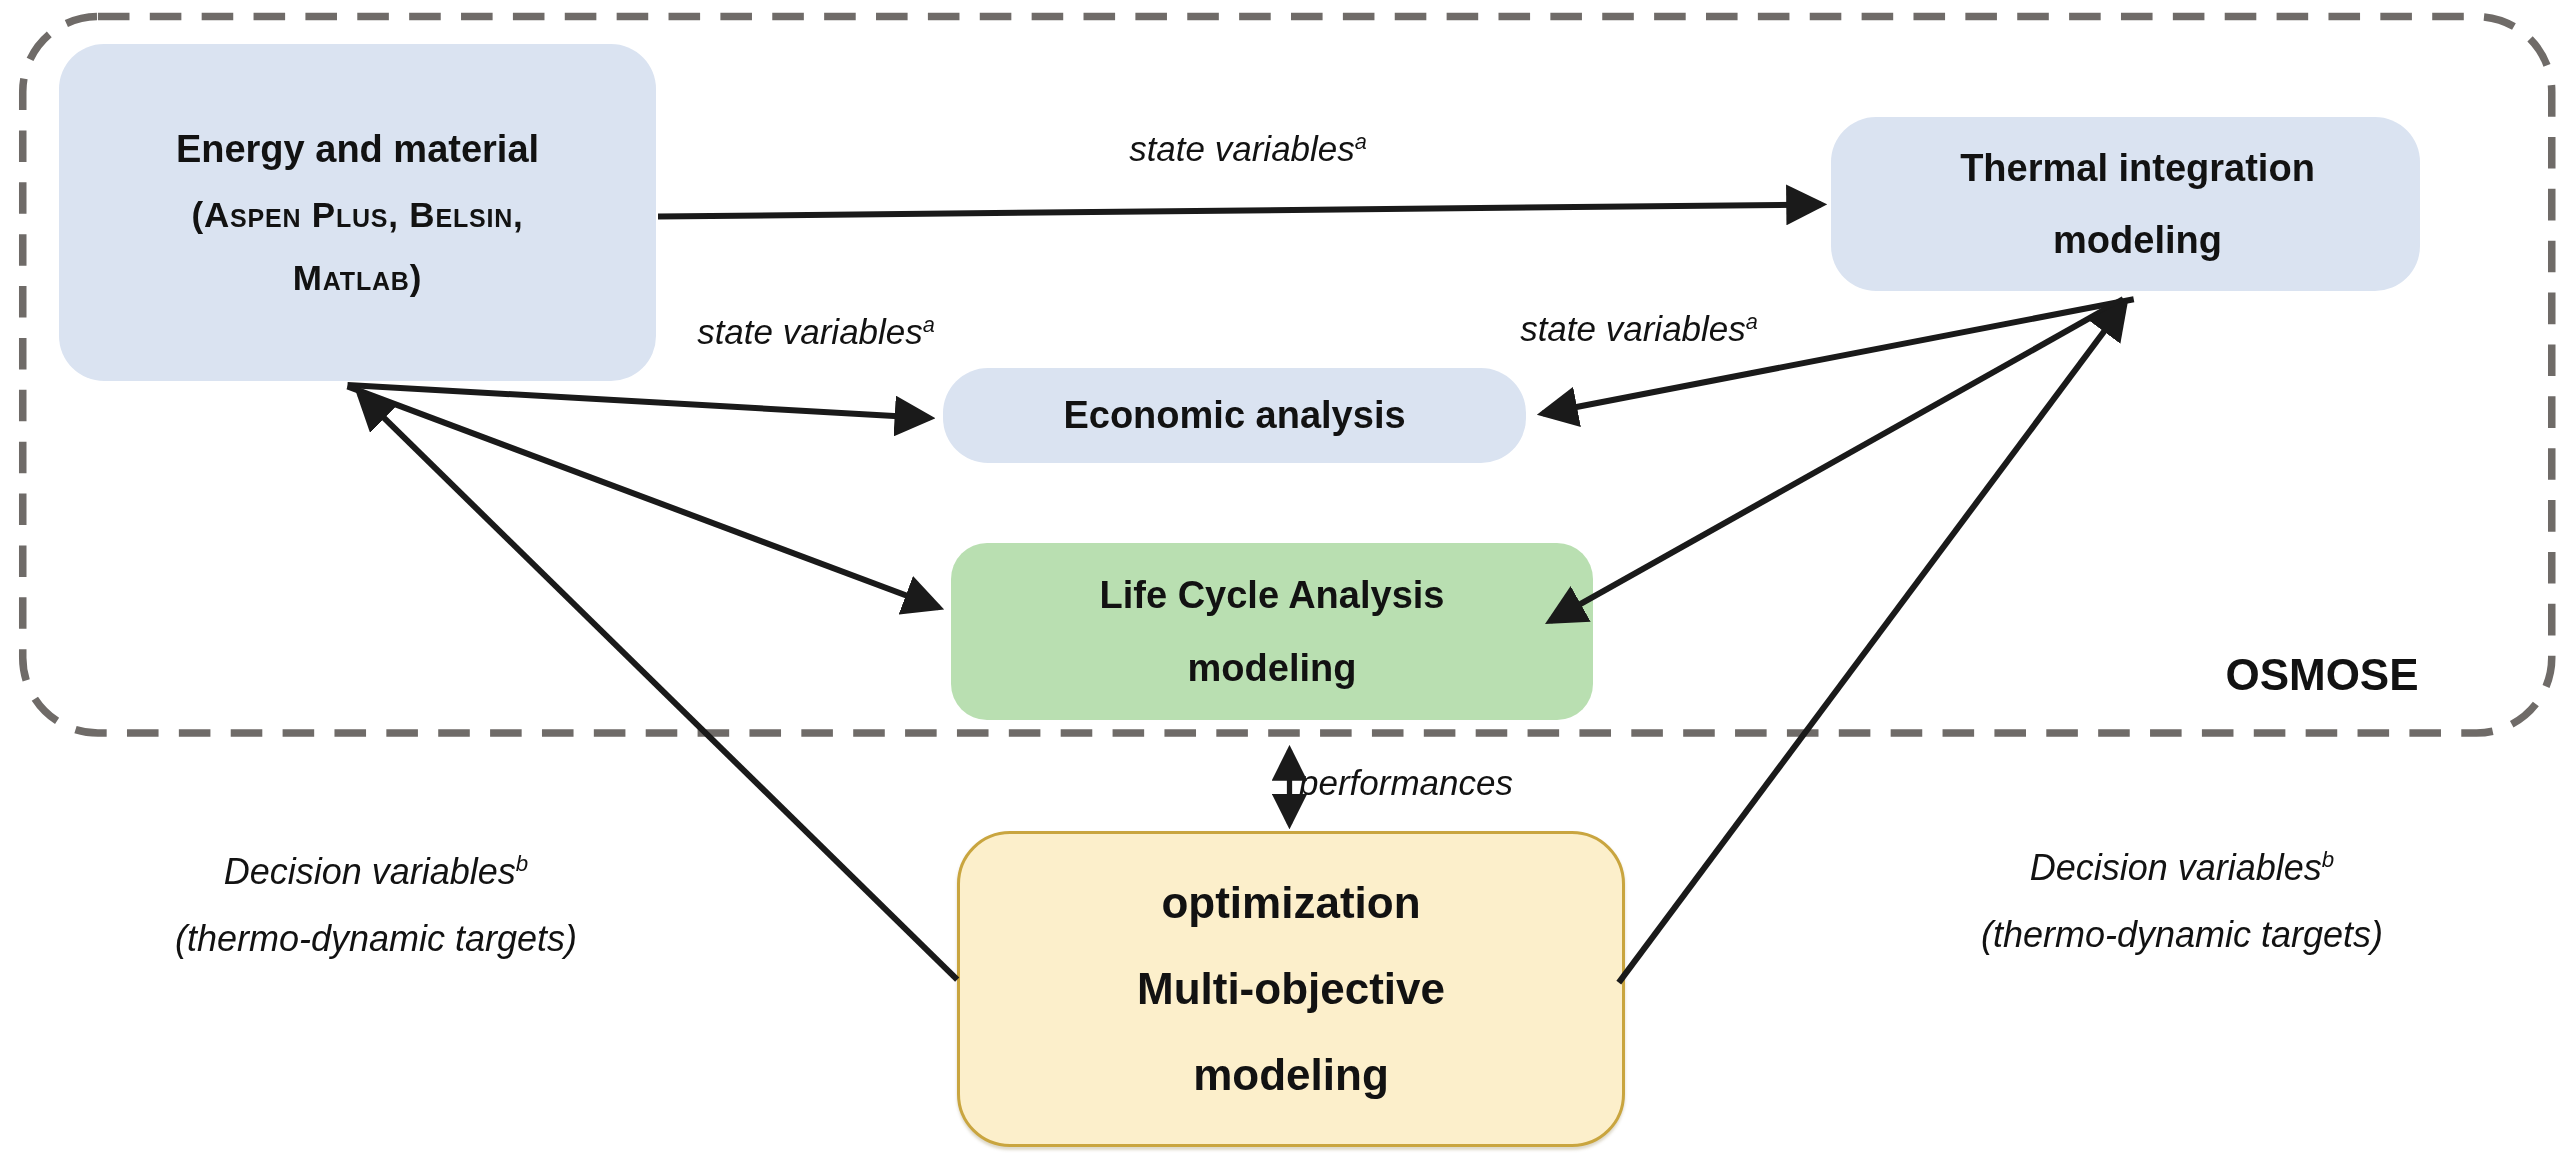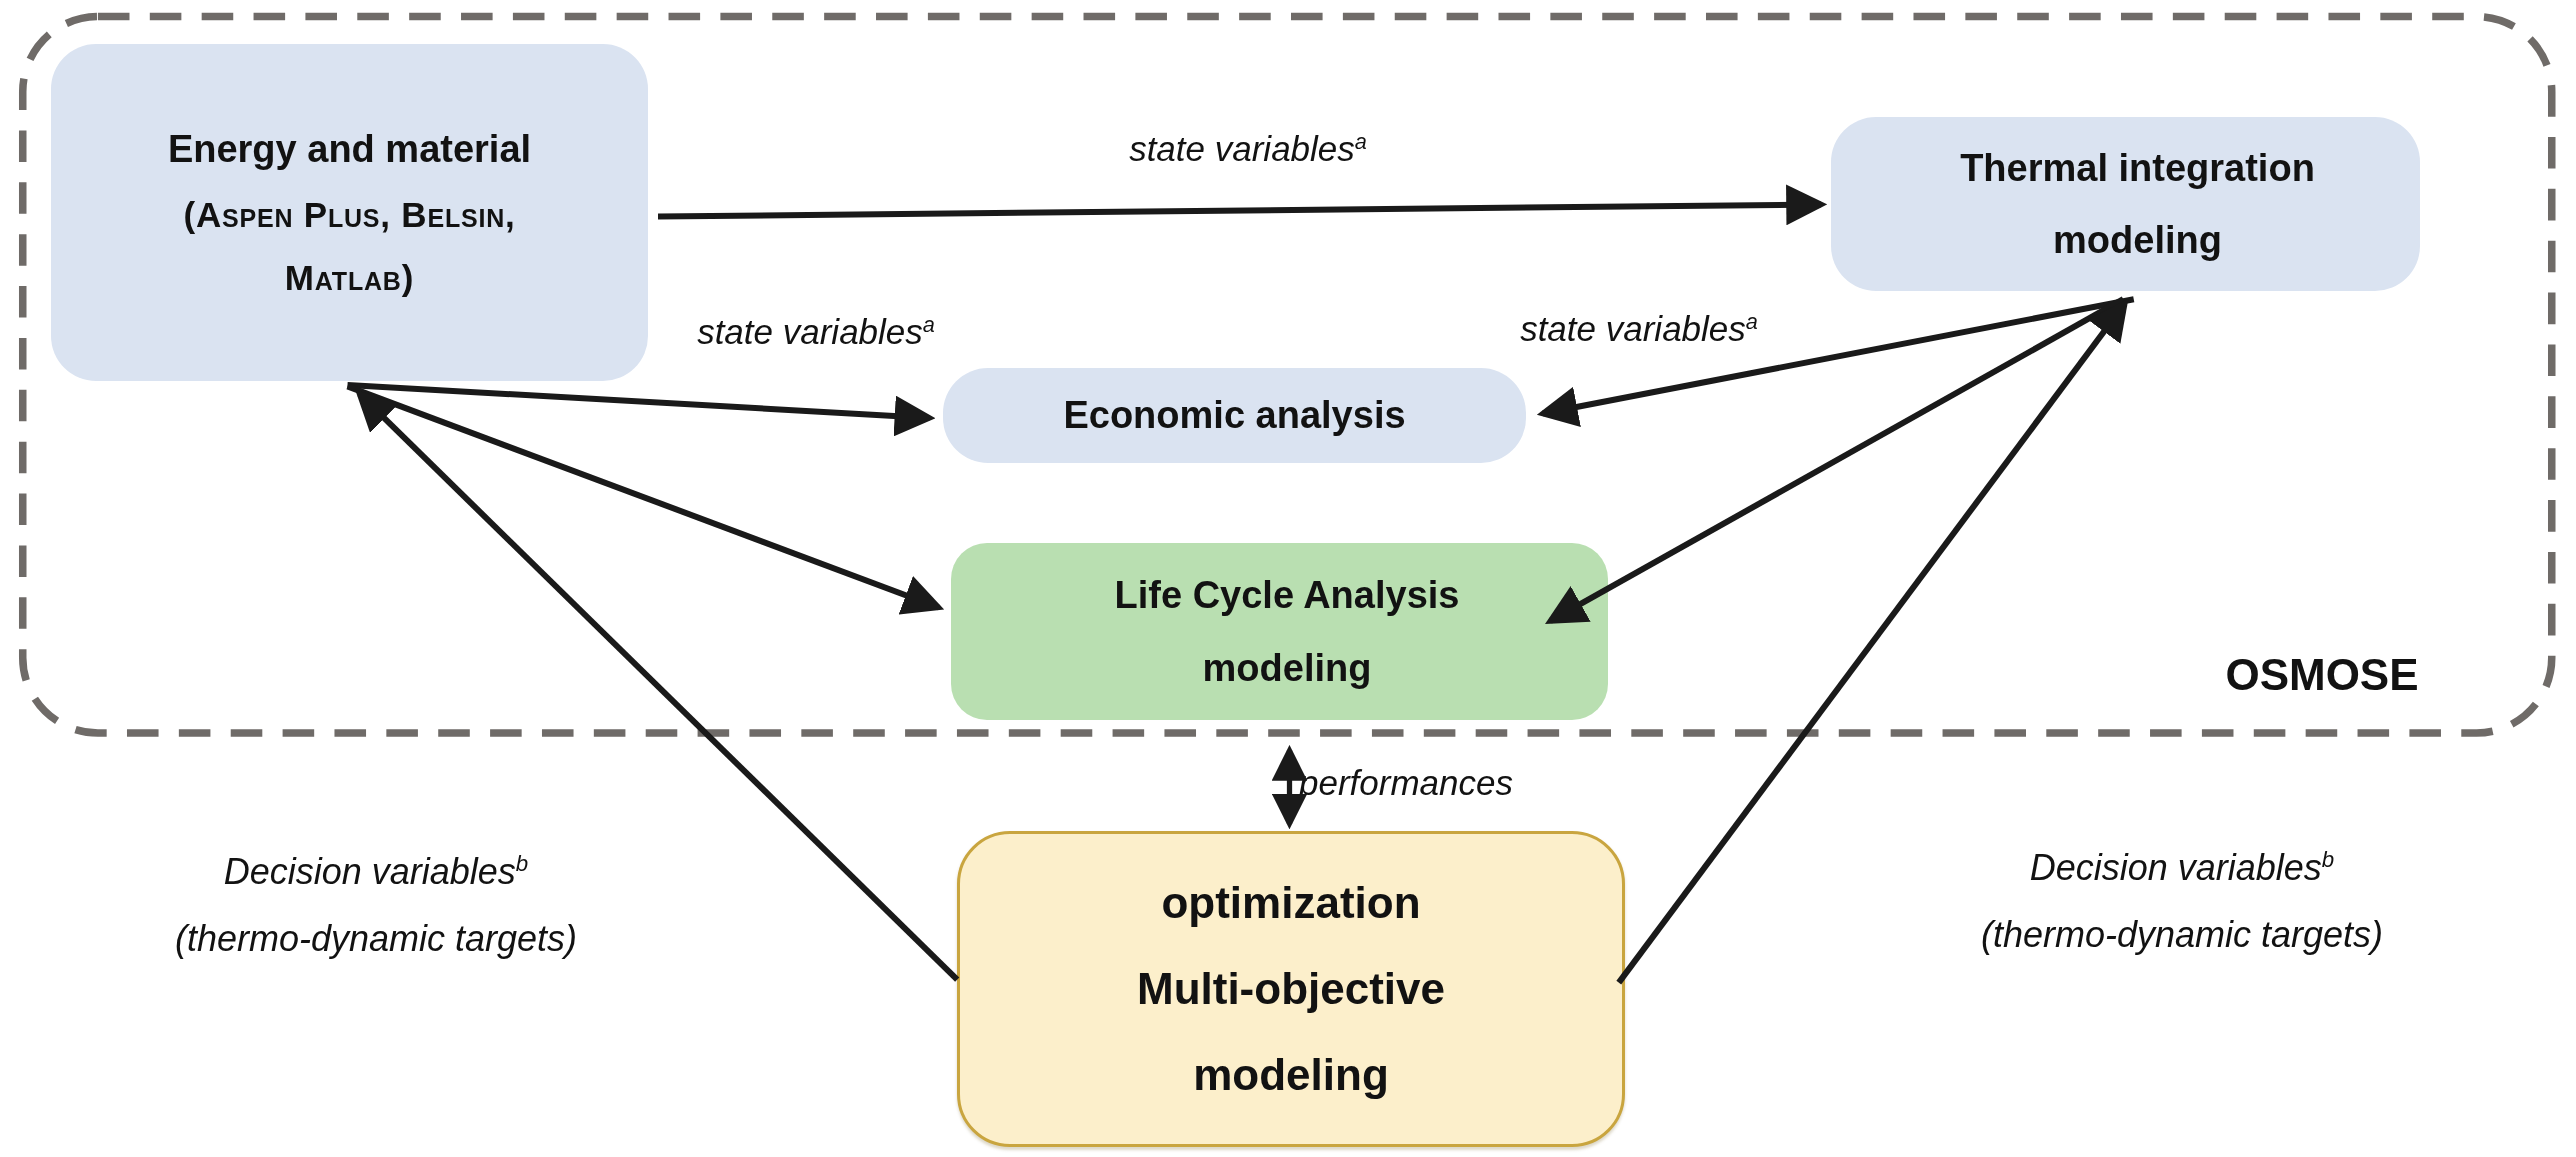--- a/index.html
+++ b/index.html
@@ -21,25 +21,25 @@
     color:#121212;
   }
   .box-blue{background:var(--box-blue,#dae3f1);border-radius:45px;}
   .box-green{background:var(--box-green,#b9dfb1);border-radius:36px;}
   .box-yellow{
     background:var(--box-yellow-fill,#fcefcb);
     border:3px solid var(--box-yellow-border,#c9a53f);
     border-radius:53px;
     box-shadow:0 2.3px 3px rgba(120,100,40,.25);
   }
-  #energy-box{left:51px;top:44px;width:597px;height:337px;font-size:38px;line-height:1.78;}
+  #energy-box{left:59px;top:44px;width:597px;height:337px;font-size:38px;line-height:1.78;}
   #energy-box .subline{font-size:35px;font-variant:small-caps;letter-spacing:0.8px;line-height:1.8;}
   #thermal-box{left:1831px;top:117px;width:565px;height:174px;font-size:38px;line-height:1.9;padding-left:24px;}
   #economic-box{left:943px;top:368px;width:583px;height:95px;font-size:38px;}
-  #lca-box{left:951px;top:543px;width:642px;height:177px;font-size:38px;line-height:1.9;padding-left:15px;}
+  #lca-box{left:951px;top:543px;width:642px;height:177px;font-size:38px;line-height:1.9;}
   #optimization-box{left:957px;top:831px;width:662px;height:310px;font-size:44px;line-height:1.95;}
   
   .flabel{
     position:absolute;
     transform:translate(-50%,-50%);
     font-style:italic;
     font-size:35px;
     white-space:nowrap;
     color:#121212;
   }

